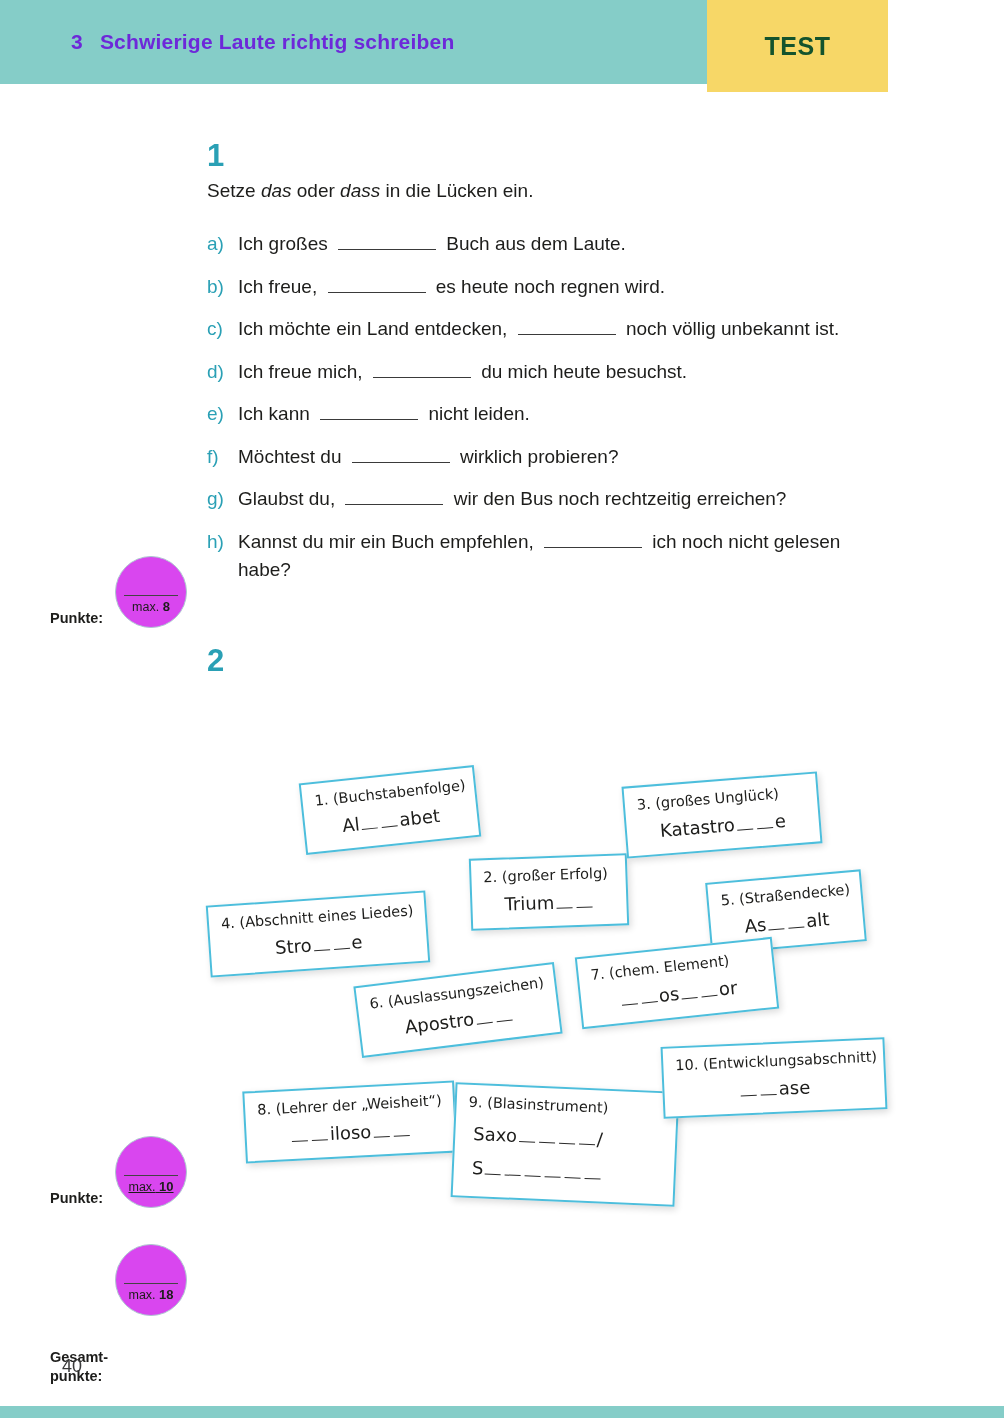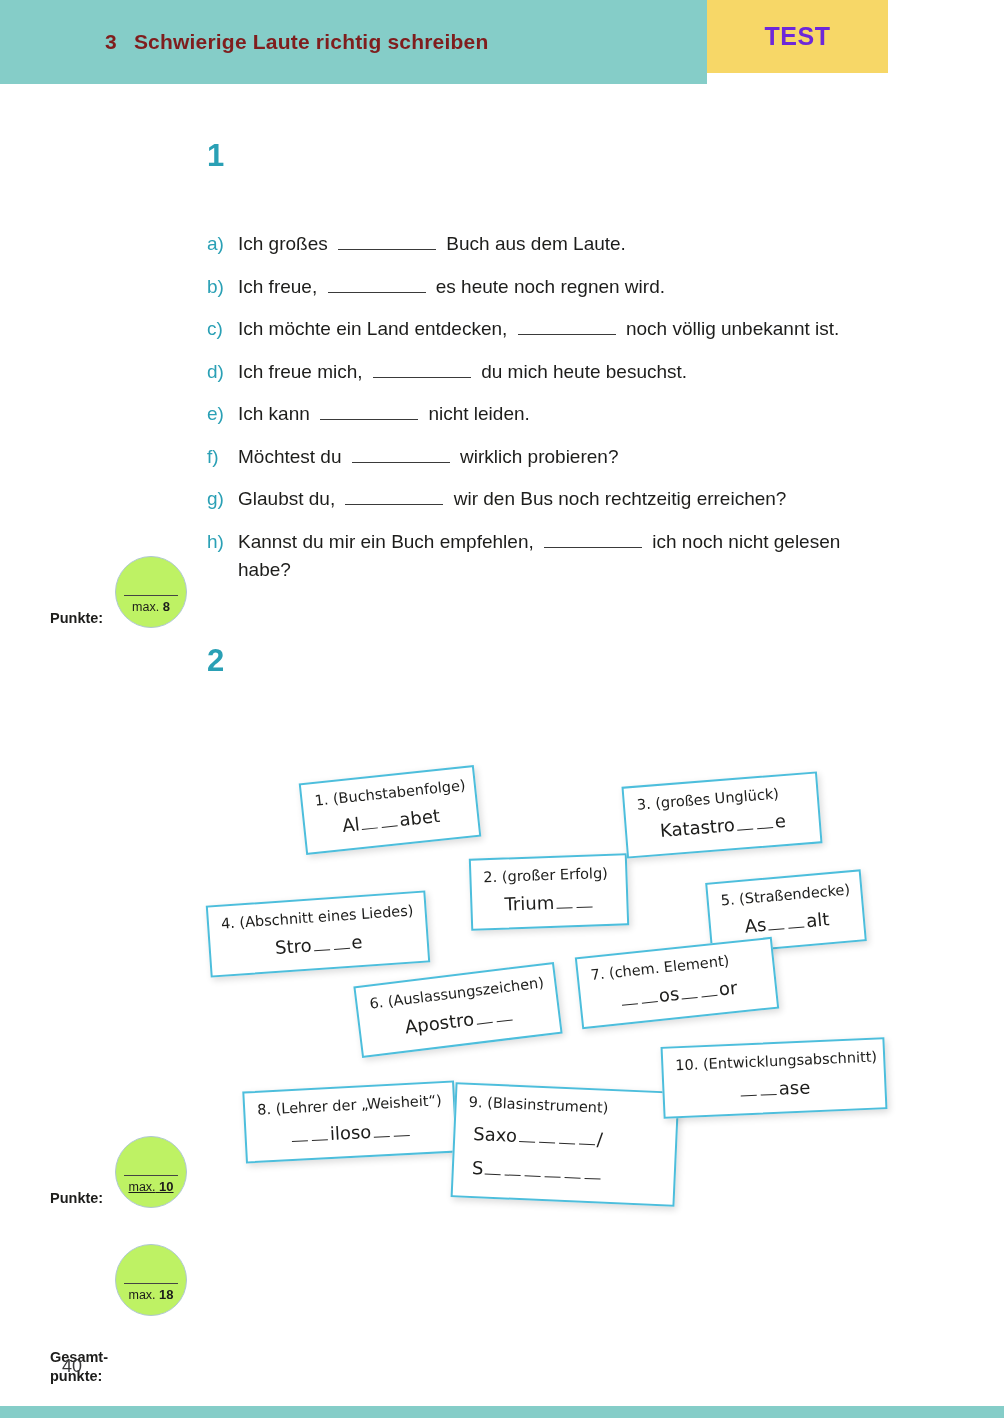--- a/index.html
+++ b/index.html
@@ -5,25 +5,25 @@
   * { margin:0; padding:0; box-sizing:border-box; }
   html,body { background:#ffffff; }
   body { font-family:"Liberation Sans", sans-serif; }
 
   .page { position:relative; width:1004px; height:1418px; margin:0 auto; background:#fff;
           overflow:hidden; color:var(--text_dark,#1d1d1b); }
 
   
   .header-bar { position:absolute; left:0; top:0; width:707px; height:84px;
                 background:var(--teal_bar,#85cdc8); display:flex; align-items:center; }
-  .header-title { margin-left:105px; color:#7f1d1d; font-size:21px; font-weight:bold; letter-spacing:.2px; }
+  .header-title { margin-left:71px; color:#6d28d9; font-size:21px; font-weight:bold; letter-spacing:.2px; }
   .chapter-num { margin-right:17px; }
-  .test-badge { position:absolute; left:707px; top:0; width:181px; height:73px;
+  .test-badge { position:absolute; left:707px; top:0; width:181px; height:92px;
                 background:var(--yellow_badge,#f7d767); display:flex; align-items:center;
-                justify-content:center; color:#6d28d9; font-size:25px; font-weight:bold; letter-spacing:.5px; }
+                justify-content:center; color:#14532d; font-size:25px; font-weight:bold; letter-spacing:.5px; }
 
   
   .section-num { position:absolute; left:207px; font-size:31px; font-weight:bold;
                  color:var(--accent_teal,#2aa0b5); }
   #sec1-num { top:138px; }
   #sec2-num { top:643px; }
   .instruction { position:absolute; left:207px; font-size:19px; line-height:28px; }
   #sec1-instruction { top:177px; }
   #sec2-instruction { top:681px; width:668px; }
   .em { font-style:italic; }
@@ -34,21 +34,21 @@
   .ex-letter { flex:0 0 31px; color:var(--accent_teal,#2aa0b5); }
   .ex-text { flex:1; }
   .blank { display:inline-block; width:98px; height:1em; margin:0 5px;
            border-bottom:1.3px solid #3a3a3a; vertical-align:baseline; }
 
   
   .points-label { position:absolute; left:50px; font-size:14.5px; font-weight:bold; line-height:19px;margin-top:32px; }
   #points1-label { top:577px; }
   #points2-label { top:1157px; }
   #total-label   { top:1316px; }
-  .points-circle { position:absolute; left:115px; width:72px; height:72px; background:#bef264;
+  .points-circle { position:absolute; left:115px; width:72px; height:72px; background:#d946ef;
                    border:1px solid #aec7d1; border-radius:50%; text-align:center; }
   #points1-circle { top:556px; }
   #points2-circle { top:1136px;text-decoration:underline; }
   #total-circle   { top:1244px; }
   .points-line { display:block; width:54px; margin:38px auto 1px; border-bottom:1px solid #444; }
   .points-max { font-size:12.5px; }
   .points-max b { font-size:13px; }
 
   
   #cards-area { position:absolute; inset:0; }
@@ -81,20 +81,23 @@
 <div class="page">
 
   <div class="header-bar">
     <div class="header-title">
       <span class="chapter-num">3</span><span>Schwierige Laute richtig schreiben</span>
     </div>
   </div>
   <div class="test-badge">TEST</div>
 
   <div class="section-num" id="sec1-num">1</div>
+  <div class="instruction" id="sec1-instruction">
+    <span>Setze </span><span class="em">das</span><span> oder </span><span class="em">dass</span><span> in die Lücken ein.</span>
+  </div>
 
   <div class="items">
       <div class="ex-item">
         <span class="ex-letter">a)</span>
         <span class="ex-text"><span>Ich großes </span><span class="blank"></span><span> Buch aus dem Laute.</span></span>
       </div>
       <div class="ex-item">
         <span class="ex-letter">b)</span>
         <span class="ex-text"><span>Ich freue, </span><span class="blank"></span><span> es heute noch regnen wird.</span></span>
       </div>

